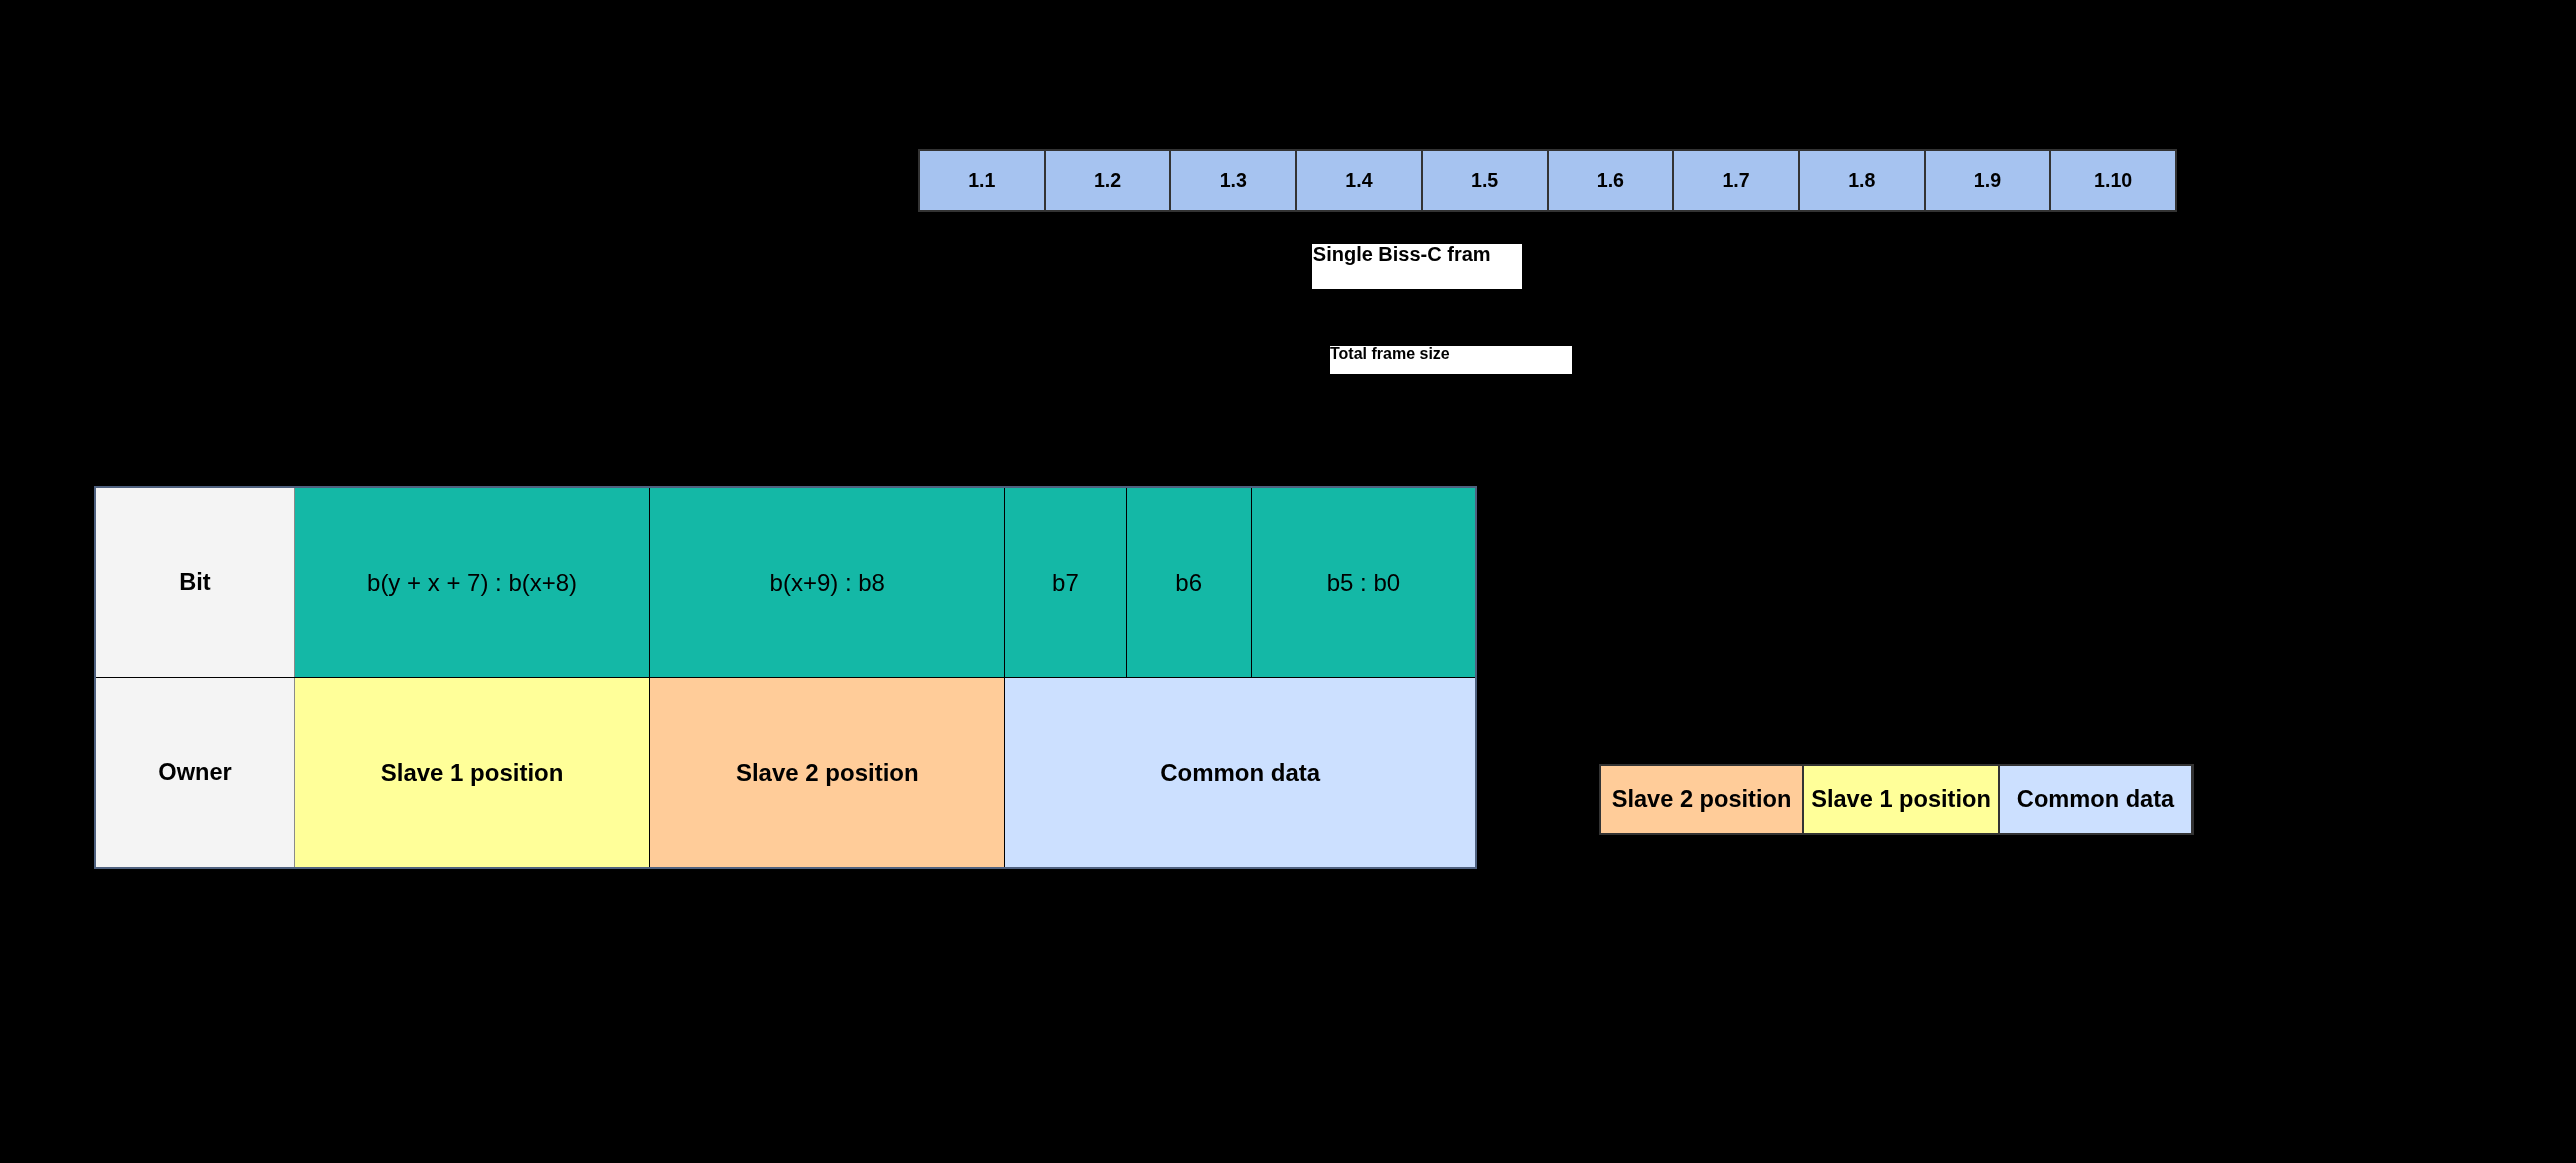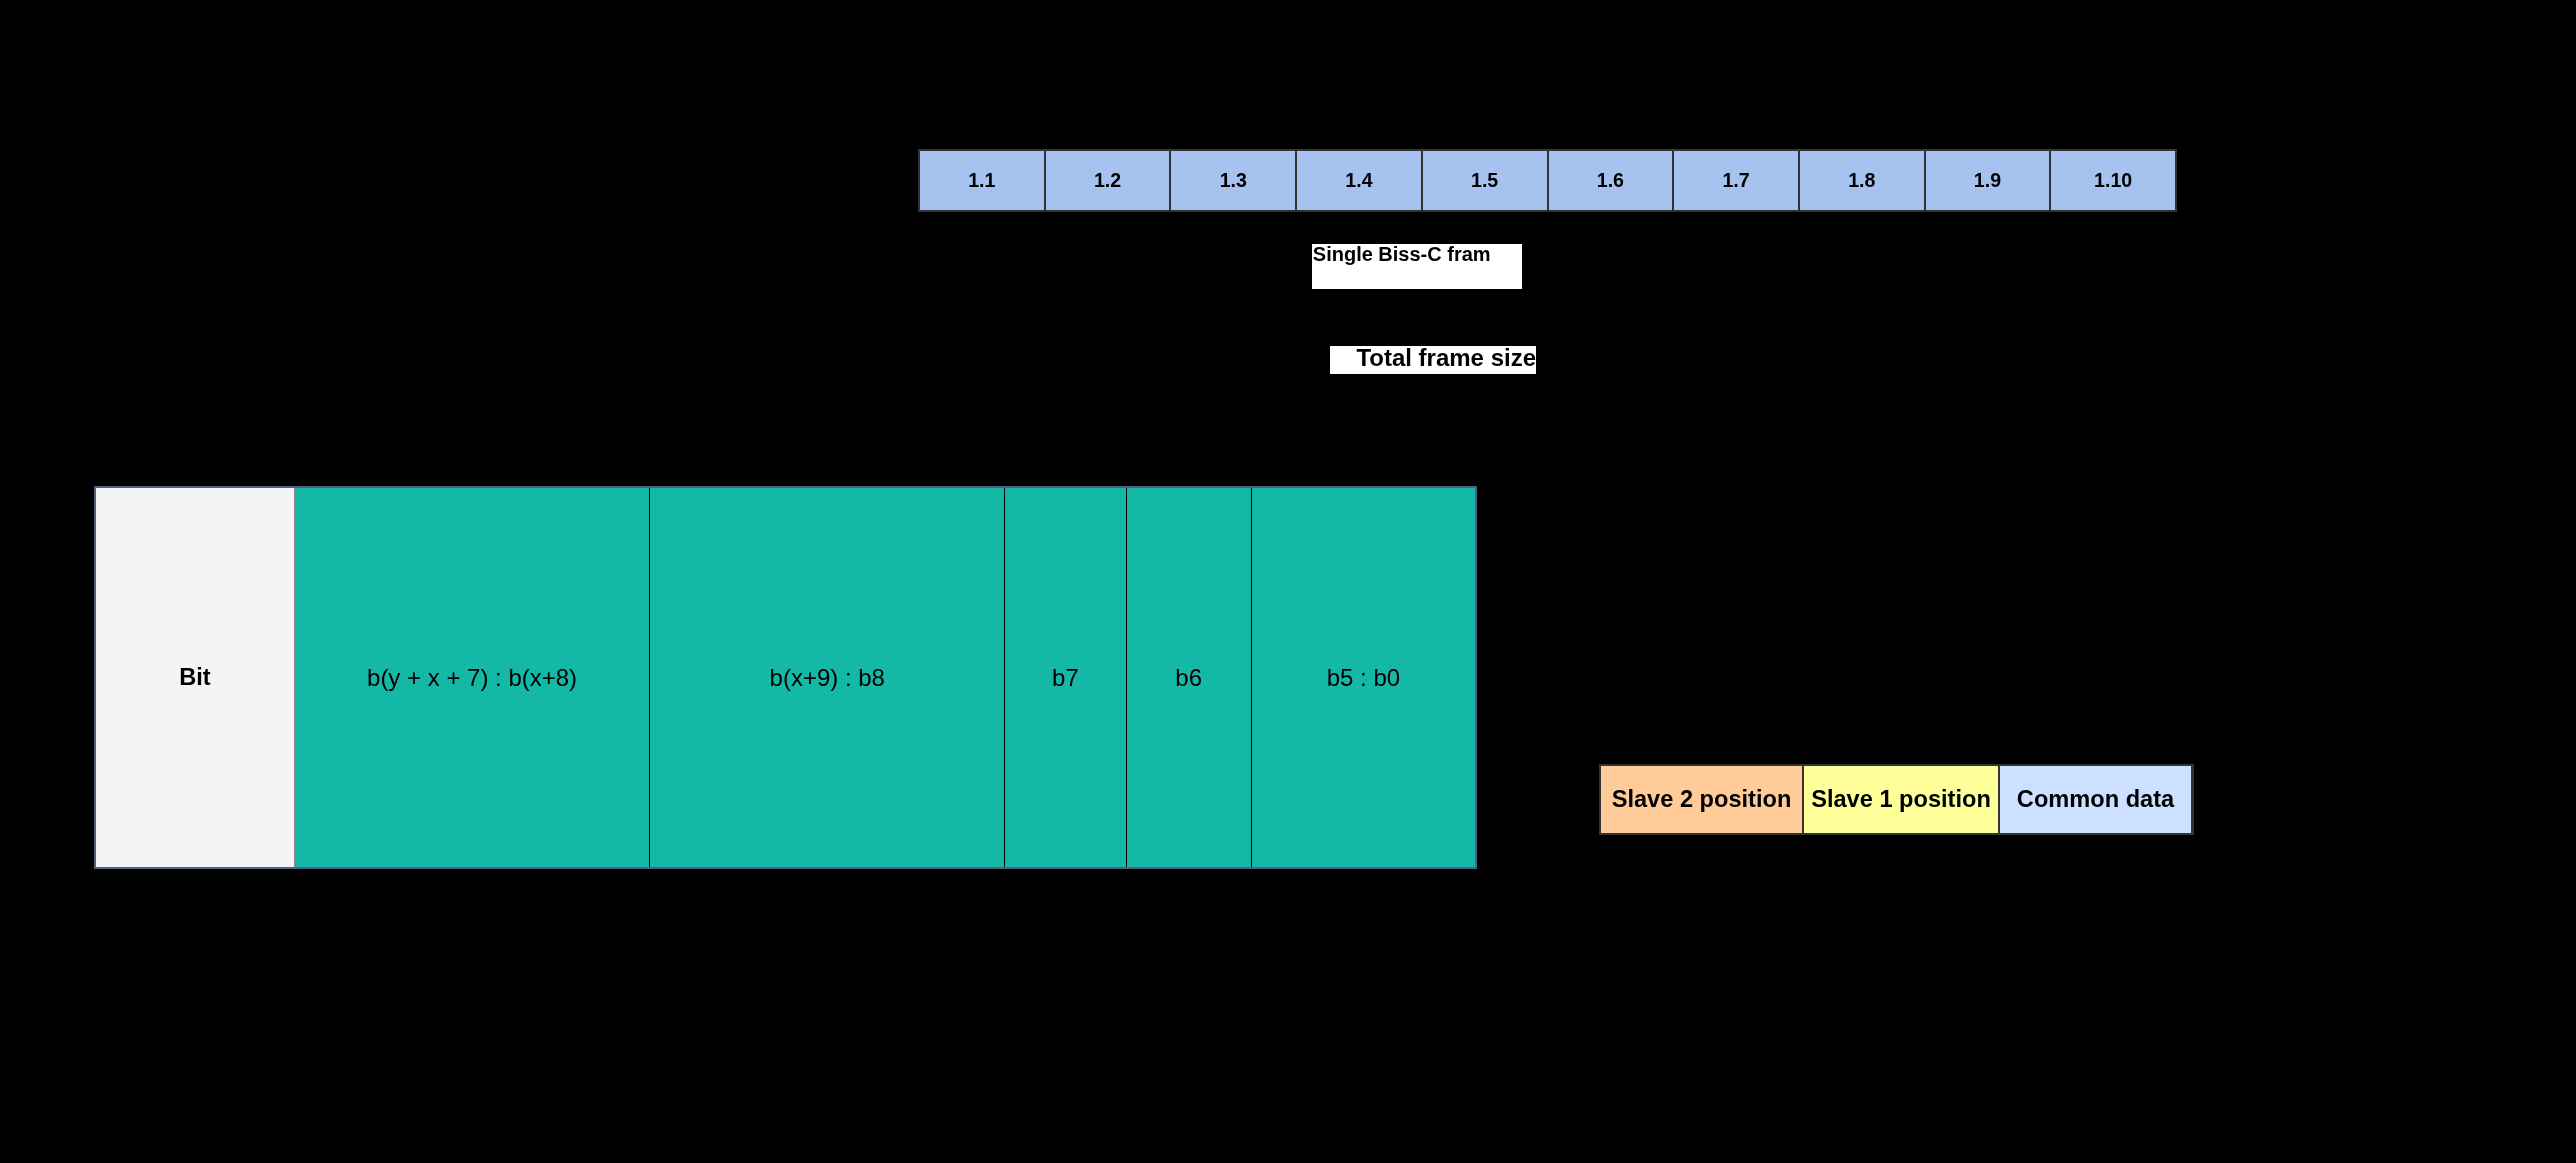--- a/index.html
+++ b/index.html
@@ -57,24 +57,24 @@
     left: 1312px;
     top: 244px;
     width: 210px;
     height: 45px;
     font-size: 20px;
     padding-left: 0.8px;
   }
   #label-total-frame {
     left: 1330px;
     top: 346px;
-    width: 206px;
+    width: 242px;
     height: 27.5px;
-    font-size: 24px;
-    text-align: right;
+    font-size: 16px;
+    text-align: left;
   }
 
   
   #breakdown-table {
     position: absolute;
     left: 94px;
     top: 486px;
     width: 1383px;
     height: 383px;
     box-sizing: border-box;
@@ -172,20 +172,26 @@
     </colgroup>
     <tbody>
       <tr>
         <td class="rowhead">Bit</td>
         <td>b(y + x + 7) : b(x+8)</td>
         <td>b(x+9) : b8</td>
         <td>b7</td>
         <td>b6</td>
         <td>b5 : b0</td>
       </tr>
+      <tr>
+        <td class="rowhead">Owner</td>
+        <td class="b-bold fill-yellow">Slave 1 position</td>
+        <td class="b-bold fill-orange">Slave 2 position</td>
+        <td class="b-bold fill-blue" colspan="3">Common data</td>
+      </tr>
     </tbody>
   </table>
 </div>
 
 <div id="legend-strip">
   <div class="legend-cell fill-orange" id="legend-cell-0">Slave 2 position</div>
   <div class="legend-cell fill-yellow" id="legend-cell-1">Slave 1 position</div>
   <div class="legend-cell fill-blue" id="legend-cell-2">Common data</div>
 </div>
 

